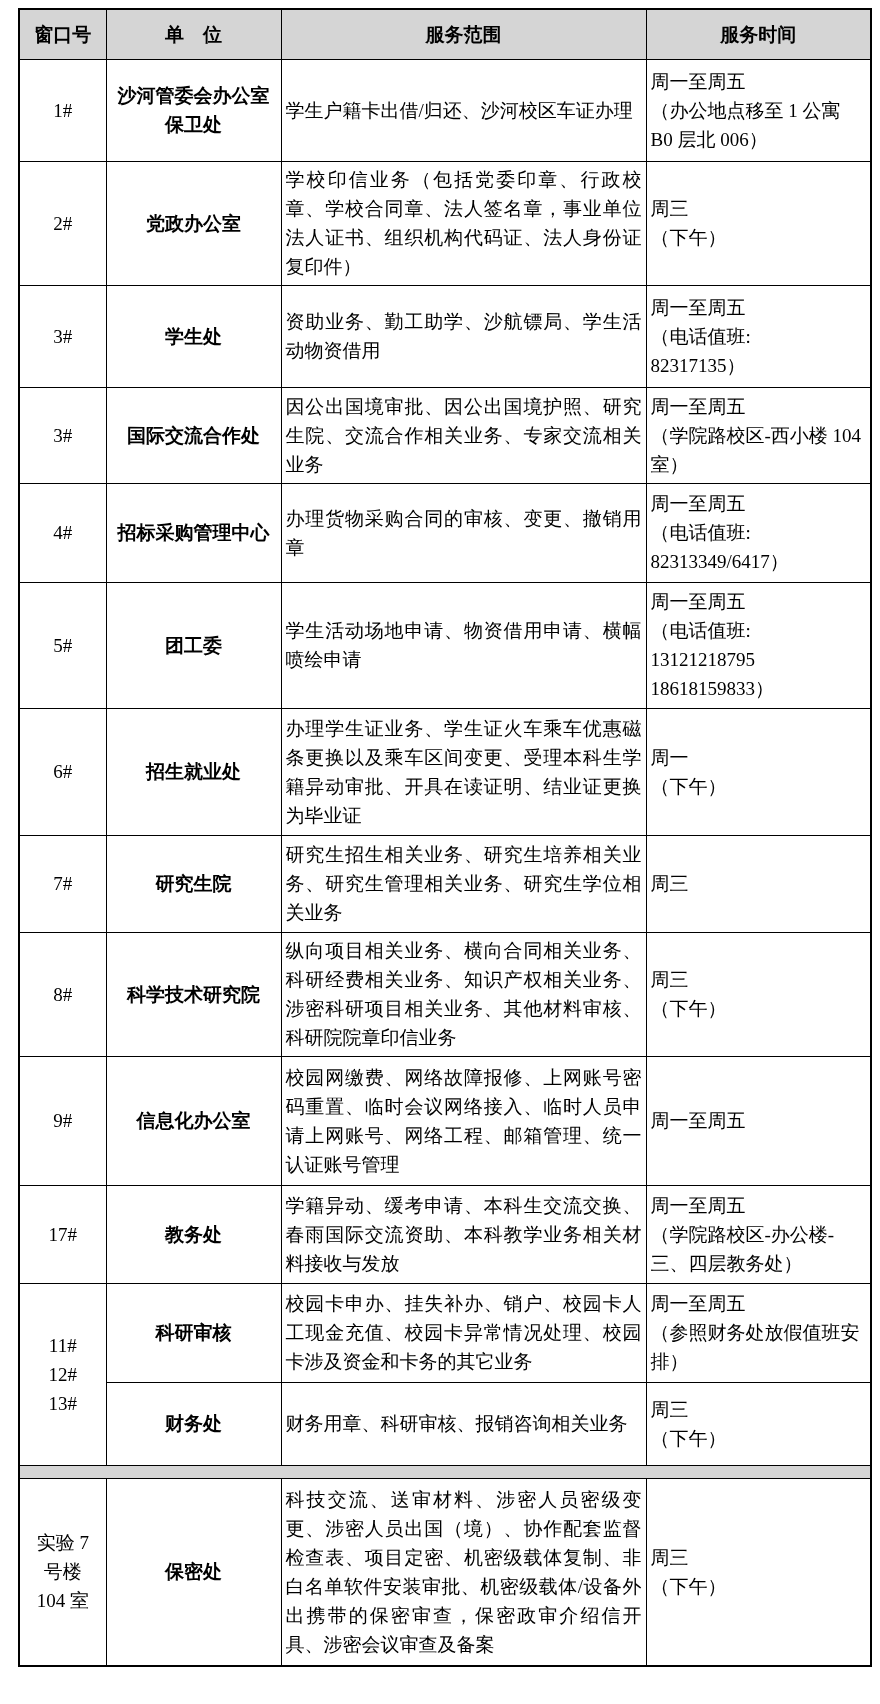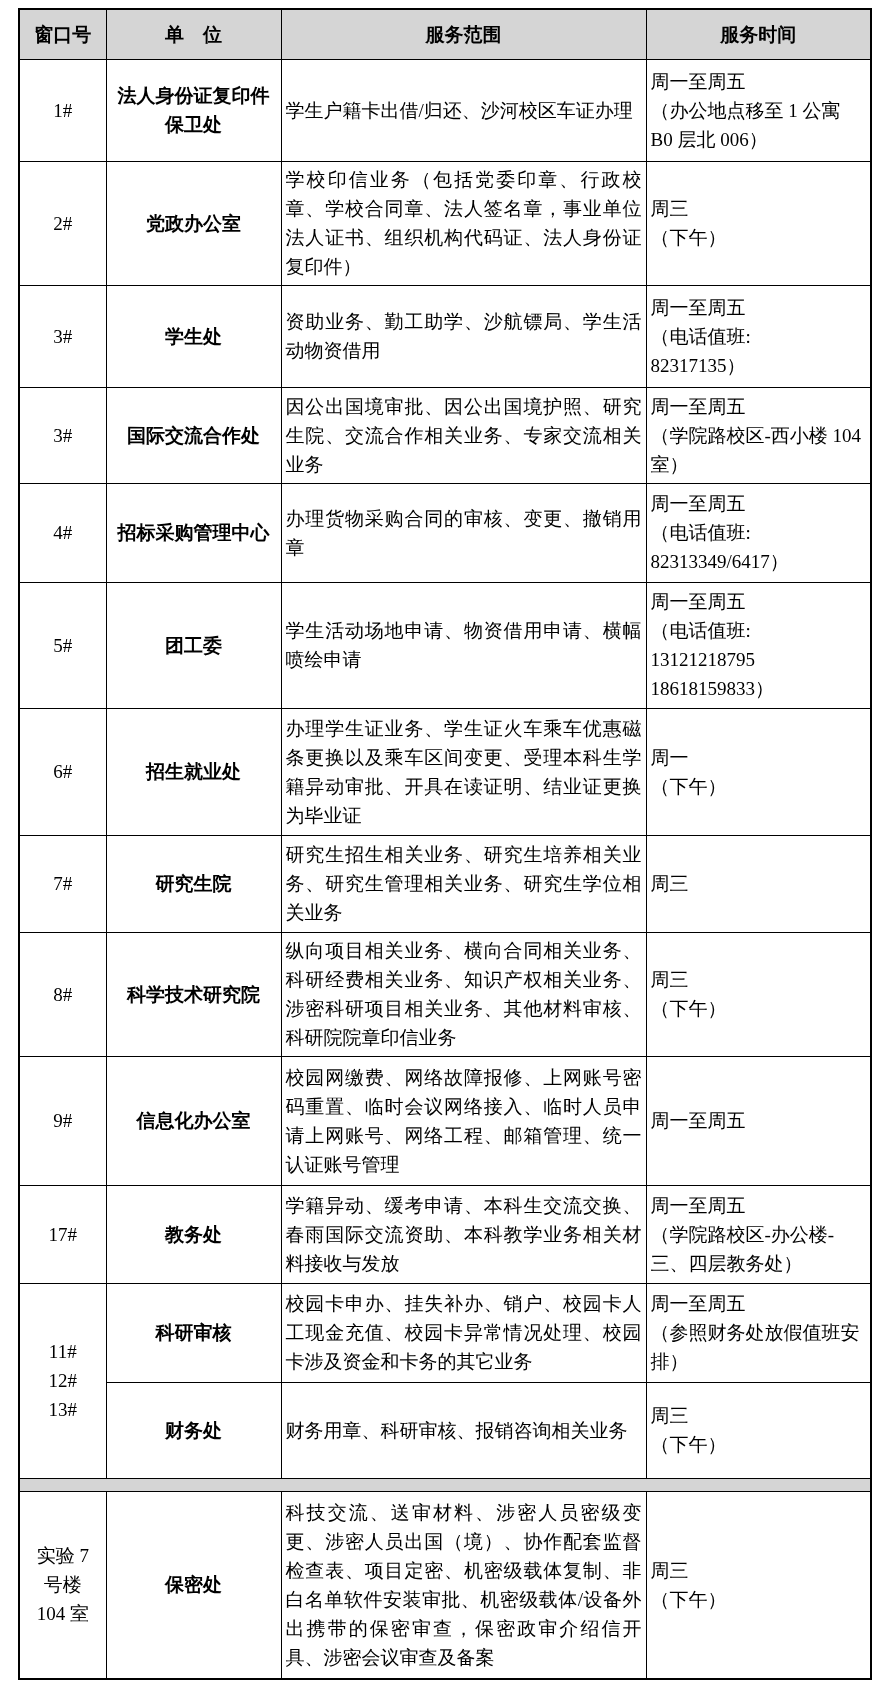--- a/index.html
+++ b/index.html
@@ -86,21 +86,21 @@
     <tbody>
         <tr style="height:50px;">
       <th class="hdr">窗口号</th>
       <th class="hdr">单　位</th>
       <th class="hdr">服务范围</th>
       <th class="hdr">服务时间</th>
     </tr>
 
     <tr style="height:102px;">
       <td class="window">1#</td>
-      <td class="unit">法人身份证复印件
+      <td class="unit">沙河管委会办公室
 保卫处</td>
       <td class="scope">学生户籍卡出借/归还、沙河校区车证办理</td>
       <td class="time">周一至周五
 （办公地点移至 1 公寓 B0 层北 006）</td>
     </tr>
 
     <tr style="height:124px;">
       <td class="window">2#</td>
       <td class="unit">党政办公室</td>
       <td class="scope">学校印信业务（包括党委印章、行政校章、学校合同章、法人签名章，事业单位法人证书、组织机构代码证、法人身份证复印件）</td>
@@ -185,21 +185,21 @@
     <tr style="height:99px;">
       <td class="window" rowspan="2">11#
 12#
 13#</td>
       <td class="unit">科研审核</td>
       <td class="scope">校园卡申办、挂失补办、销户、校园卡人工现金充值、校园卡异常情况处理、校园卡涉及资金和卡务的其它业务</td>
       <td class="time">周一至周五
 （参照财务处放假值班安排）</td>
     </tr>
 
-    <tr style="height:96px;">
+    <tr style="height:83px;">
       <td class="unit">财务处</td>
       <td class="scope">财务用章、科研审核、报销咨询相关业务</td>
       <td class="time">周三
 （下午）</td>
     </tr>
 
     <tr class="separator">
       <td colspan="4"></td>
     </tr>
 

